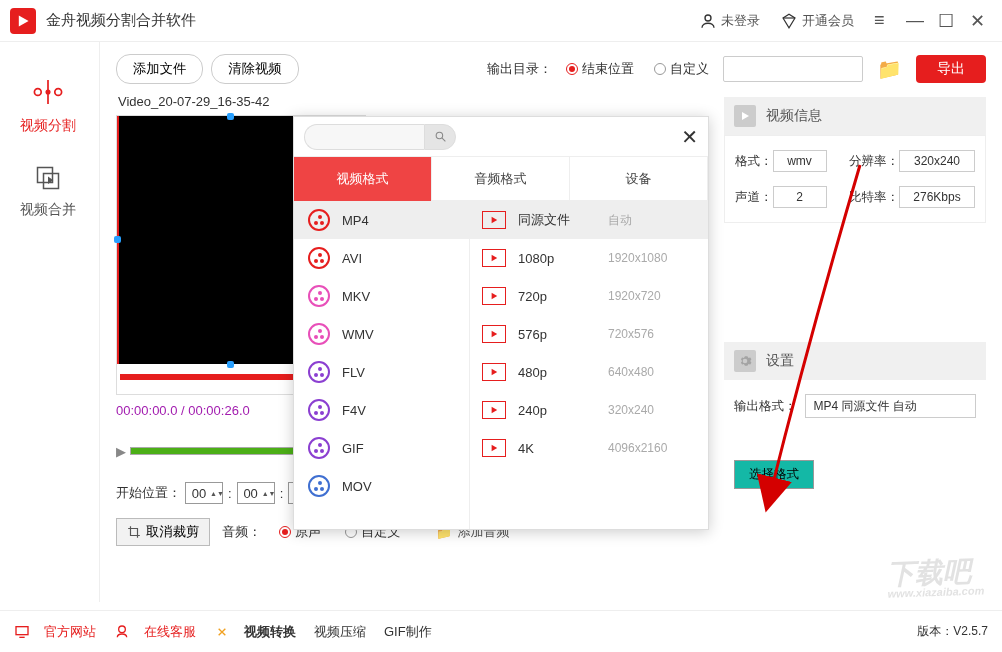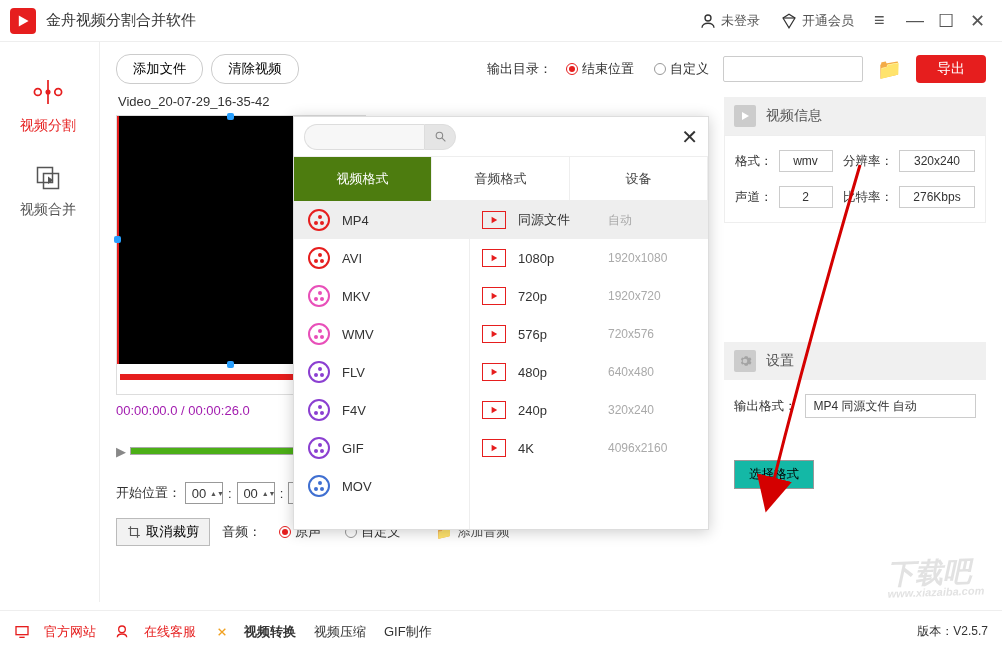--- a/index.html
+++ b/index.html
@@ -61,21 +61,21 @@
 .dur-val { color:#e61e1e; font-weight:500; margin-left:2px; }
 
 .audio-row { margin-top: 14px; display:flex; align-items:center; gap: 12px; }
 .cancel-crop { border:1px solid #bbb; background:#f2f2f2; padding:4px 10px; display:inline-flex; align-items:center; gap:5px; cursor:pointer;}
 .add-audio { display:inline-flex; align-items:center; gap:5px; color:#555; cursor:pointer; margin-left: 18px;}
 
 .info-panel { position:absolute; right:16px; top:55px; width: 262px; }
 .panel-head { height: 38px; background:#f0f0f0; display:flex; align-items:center; padding:0 10px; gap:10px; color:#555; font-size:14px;}
 .panel-head .pico { width:22px; height:22px; background:#ccc; border-radius:2px; display:flex; align-items:center; justify-content:center;}
 .panel-body { border:1px solid #eee; padding: 14px 10px; background:#fff;}
-.info-line { display:flex; align-items:center; margin-bottom: 14px; gap:6px; font-size:12.5px; color:#333;}
+.info-line { display:flex; align-items:center; margin-bottom: 14px; font-size:12.5px; color:#333;}
 .info-line:last-child { margin-bottom: 0; }
 .ival { border:1px solid #ccc; height:22px; min-width:54px; padding:0 6px; display:inline-flex; align-items:center; justify-content:center; font-size:12px;}
 .ival.w { width: 76px; }
 
 .settings-panel { position:absolute; right:16px; top: 300px; width: 262px; }
 .settings-body { padding: 14px 10px; }
 .outfmt-line { display:flex; align-items:center; gap:8px; font-size:12.5px;}
 .outfmt-box { border:1px solid #ccc; height:24px; padding:0 8px; display:flex; align-items:center; flex:1; font-size:12px; }
 .choose-btn { margin-top: 42px; border:1px solid #999; background:#14b8a6; padding:5px 14px; cursor:pointer; font-size:12.5px;}
 
@@ -86,21 +86,21 @@
 .ver { color:#333; font-size:12px;}
 
 
 .popup { position:absolute; top:116px; left:293px; width:416px; height:414px; background:#fff; box-shadow: 0 2px 14px rgba(0,0,0,0.2); border:1px solid #ddd; z-index: 50;}
 .popup-search { height:40px; border-bottom:1px solid #eee; display:flex; align-items:center; padding: 0 10px; }
 .ps-input { width: 120px; height:26px; border:1px solid #ddd; border-radius: 13px 0 0 13px; border-right:none; padding:0 10px; outline:none; background:#f7f7f7;}
 .ps-btn { width:32px; height:26px; border:1px solid #ddd; border-radius: 0 13px 13px 0; background:#e5e5e5; display:flex; align-items:center; justify-content:center; cursor:pointer;}
 .popup-close { margin-left:auto; cursor:pointer; font-size:20px; }
 .popup-tabs { height:44px; display:flex; }
 .ptab { flex:1; display:flex; align-items:center; justify-content:center; cursor:pointer; color:#444; border-right:1px solid #eee; border-bottom:1px solid #eee;}
-.ptab.active { background:#4d7c0f; color:#fff; border-bottom:none;}
+.ptab.active { background:#ef4444; color:#fff; border-bottom:none;}
 .popup-body { display:flex; height: calc(100% - 84px); }
 .fmt-col { width: 176px; overflow-y:auto; border-right:1px solid #eee; }
 .fmt-col::-webkit-scrollbar { width:8px; }
 .fmt-col::-webkit-scrollbar-thumb { background:#ccc; border-radius:4px;}
 .fmt-item { height:38px; display:flex; align-items:center; padding:0 14px; gap:12px; cursor:pointer; font-size:13px; color:#333;}
 .fmt-item.active { background:#eee; }
 .fmt-ico { width:22px; height:22px; border:2px solid; border-radius:50%; display:flex; align-items:center; justify-content:center; position:relative;}
 .fmt-ico span { width:4px; height:4px; border-radius:50%; background: currentColor; position:absolute;}
 .fmt-ico .d1 { top:4px; left:8px;} .fmt-ico .d2 { bottom:4px; left:4px;} .fmt-ico .d3 { bottom:4px; right:4px;}
 .c-red { color:#e61e1e; border-color:#e61e1e;} .c-mag { color:#e84fb9; border-color:#e84fb9;} .c-pur { color:#8b3fd1; border-color:#8b3fd1;} .c-blue { color:#3f6fd1; border-color:#3f6fd1;}

